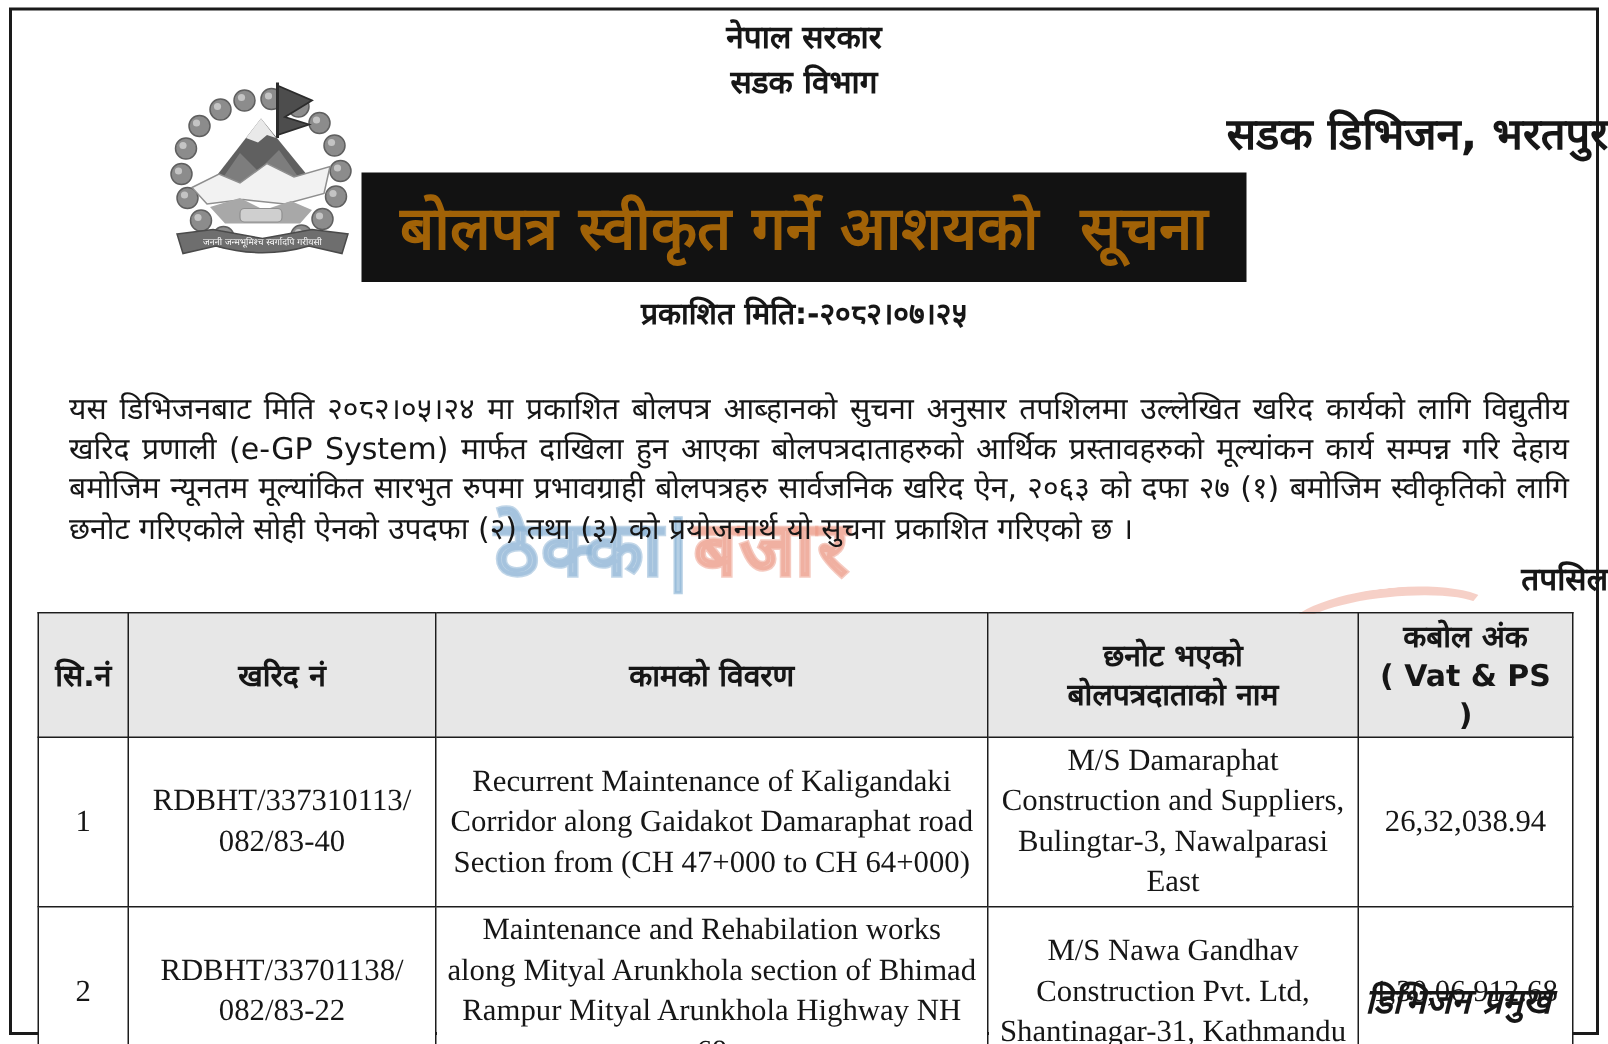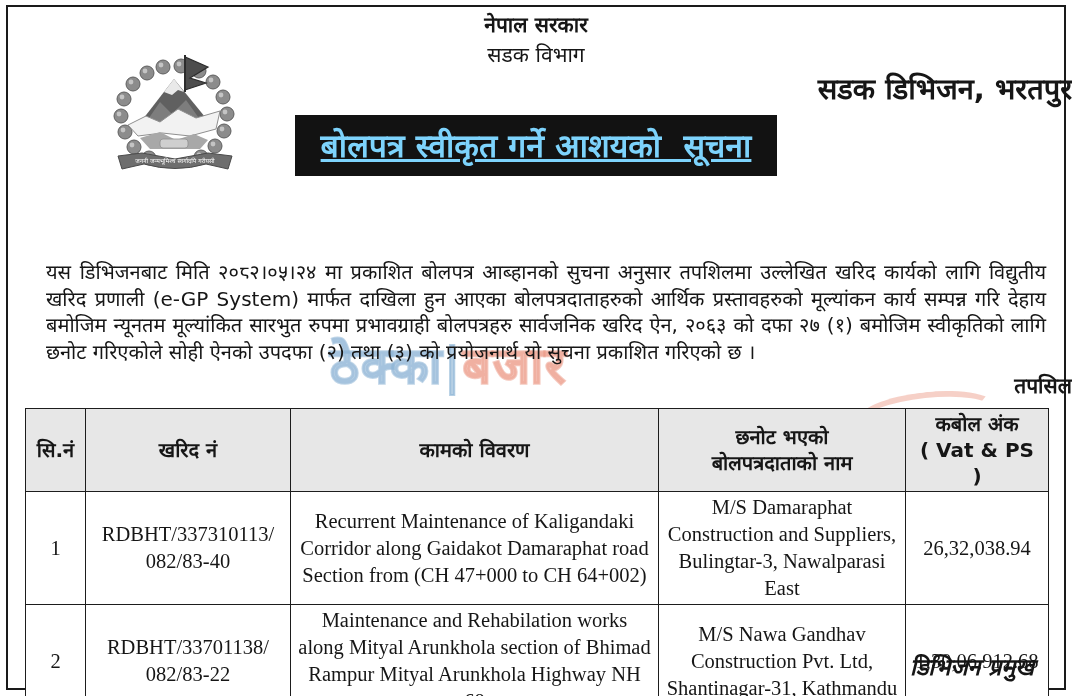--- a/index.html
+++ b/index.html
@@ -11,26 +11,26 @@
   .frame{
     position:absolute;left:6px;top:5px;right:6px;bottom:6px;
     border:2.5px solid #1a1a1a;background:#fff;
   }
   
   .emblem{position:absolute;left:102px;top:52px;width:146px;height:126px;}
   
   .hdr{position:absolute;left:0;top:10px;width:100%;text-align:center;z-index:2;}
   .hdr .l1{font-size:21px;font-weight:bold;line-height:30px;}
   .hdr .l2{font-size:21px;font-weight:bold;line-height:31px;}
-  .hdr .l3{font-size:21px;font-weight:normal;line-height:30px;text-align:center;}
+  .hdr .l3{font-size:21px;font-weight:bold;line-height:30px;text-align:center;}
   .hdr .l4{font-size:26px;font-weight:bold;line-height:35px;}
   .hdr .l5{font-size:29px;font-weight:bold;line-height:38px;text-align:right;}
   .banner{
-    display:inline-block;margin-top:7px;background:#121212;color:#7dd3fc;
-    font-size:32px;font-weight:bold;padding:8px 26px 10px 26px;white-space:pre;text-decoration:underline;
+    display:inline-block;margin-top:7px;background:#121212;color:#a16207;
+    font-size:40px;font-weight:bold;padding:8px 26px 10px 26px;white-space:pre;
   }
   .pubdate{font-size:20px;font-weight:bold;margin-top:7px;}
   
   .bodytext{
     position:absolute;left:27px;right:26px;top:259px;z-index:2;
     font-size:20px;line-height:26.5px;text-align:justify;margin-left:19px;
   }
   .schedule{
     position:absolute;left:0;top:371px;width:100%;text-align:right;
     font-size:21px;font-weight:bold;z-index:2;
@@ -145,20 +145,21 @@
   </svg>
 </div>
 
 <div class="hdr">
   <div class="l1">नेपाल सरकार</div>
   <div class="l3">सडक विभाग</div>
   <div class="l5">सडक डिभिजन, भरतपुर</div>
   <div>
     <span class="banner">बोलपत्र स्वीकृत गर्ने आशयको  सूचना</span>
   </div>
+  <div class="pubdate">प्रकाशित मिति:-२०८२।०७।२५</div>
 </div>
 
 <div class="bodytext">यस डिभिजनबाट मिति २०८२।०५।२४  मा प्रकाशित बोलपत्र आब्हानको सुचना   अनुसार तपशिलमा उल्लेखित खरिद कार्यको लागि विद्युतीय खरिद प्रणाली (e-GP System) मार्फत दाखिला हुन आएका बोलपत्रदाताहरुको आर्थिक प्रस्तावहरुको मूल्यांकन कार्य सम्पन्न गरि देहाय बमोजिम न्यूनतम मूल्यांकित सारभुत रुपमा प्रभावग्राही बोलपत्रहरु सार्वजनिक खरिद ऐन, २०६३ को दफा २७ (१) बमोजिम स्वीकृतिको लागि छनोट गरिएकोले सोही ऐनको उपदफा (२) तथा (३) को प्रयोजनार्थ यो सुचना प्रकाशित गरिएको छ ।</div>
 
 <div class="schedule">तपसिल</div>
 
 <table class="tender">
   <colgroup>
     <col style="width:60px">
       <col style="width:205px">
@@ -173,21 +174,21 @@
     <th>कामको विवरण</th>
     <th>छनोट भएको
 बोलपत्रदाताको नाम</th>
     <th>कबोल अंक
 ( Vat &amp; PS )</th>
   </tr>
   <tr class="r1">
     <td>1</td>
     <td>RDBHT/337310113/
 082/83-40</td>
-    <td>Recurrent Maintenance of Kaligandaki Corridor  along Gaidakot Damaraphat road Section from (CH 47+000 to CH 64+002)</td>
+    <td>Recurrent Maintenance of Kaligandaki Corridor  along Gaidakot Damaraphat road Section from (CH 47+000 to CH 64+000)</td>
     <td>M/S Damaraphat Construction and Suppliers, Bulingtar-3, Nawalparasi East</td>
     <td>26,32,038.94</td>
   </tr>
   <tr class="r2">
     <td>2</td>
     <td>RDBHT/33701138/
 082/83-22</td>
     <td>Maintenance and Rehabilation works along Mityal Arunkhola section of Bhimad Rampur Mityal Arunkhola Highway NH 68</td>
     <td>M/S Nawa Gandhav Construction Pvt. Ltd, Shantinagar-31, Kathmandu</td>
     <td>1,30,06,912.68</td>

